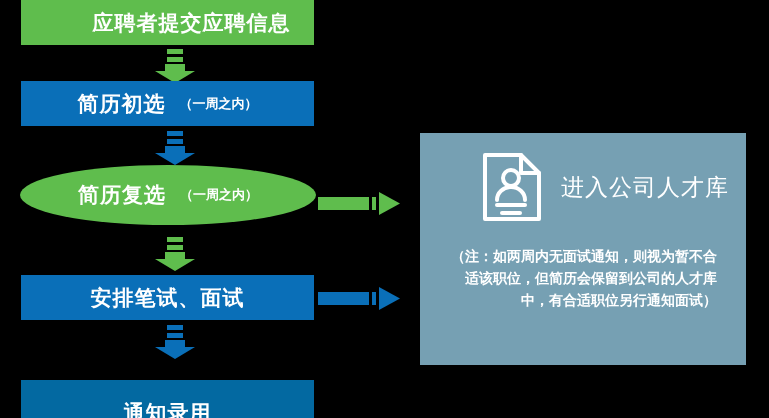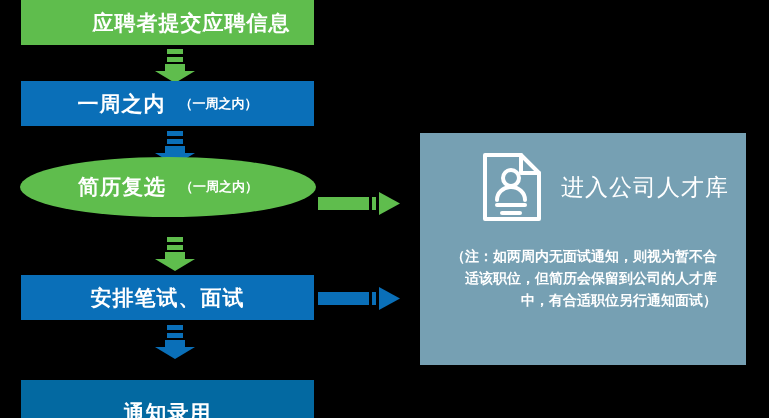--- a/index.html
+++ b/index.html
@@ -41,21 +41,21 @@
     font-size: 13px;
     font-weight: bold;
     margin-left: 14px;
     letter-spacing: 0px;
   }
   .rect { border-radius: 0; }
   .ellipse { border-radius: 50%; }
 
   #node-apply   { left: 21px;  top: 0px;   width: 293px; height: 45px; background: #5fbd4d; padding-left: 48px; }
   #node-screen1 { left: 21px;  top: 81px;  width: 293px; height: 45px; background: #0a6fb8; }
-  #node-screen2 { left: 20px;  top: 157px; width: 296px; height: 60px; background: #5fbd4d; }
+  #node-screen2 { left: 20px;  top: 165px; width: 296px; height: 60px; background: #5fbd4d; }
   #node-exam    { left: 21px;  top: 275px; width: 293px; height: 45px; background: #0a6fb8; }
   #node-offer   { left: 21px;  top: 380px; width: 293px; height: 66px; background: #0369a1; }
 
   
   .v-arrow {
     position: absolute;
     width: 44px;
     height: 34px;
   }
   #varrow-1 { left: 153px; top: 49px; }
@@ -125,21 +125,21 @@
     <span class="main-label">应聘者提交应聘信息</span>
   </div>
 
   <svg class="v-arrow" id="varrow-1" viewBox="0 0 44 34">
     <rect x="14" y="0" width="16" height="5" fill="#5fbd4d"></rect>
     <rect x="14" y="8" width="16" height="5" fill="#5fbd4d"></rect>
     <polygon points="12,15 32,15 32,22 42,22 22,34 2,22 12,22" fill="#5fbd4d"></polygon>
   </svg>
 
   <div class="node rect" id="node-screen1">
-    <span class="main-label">一周之内</span>
+    <span class="main-label">简历初选</span>
     <span class="sub-label">（一周之内）</span>
   </div>
 
   <svg class="v-arrow" id="varrow-2" viewBox="0 0 44 34">
     <rect x="14" y="0" width="16" height="5" fill="#0a6fb8"></rect>
     <rect x="14" y="8" width="16" height="5" fill="#0a6fb8"></rect>
     <polygon points="12,15 32,15 32,22 42,22 22,34 2,22 12,22" fill="#0a6fb8"></polygon>
   </svg>
 
   <div class="node ellipse" id="node-screen2">

